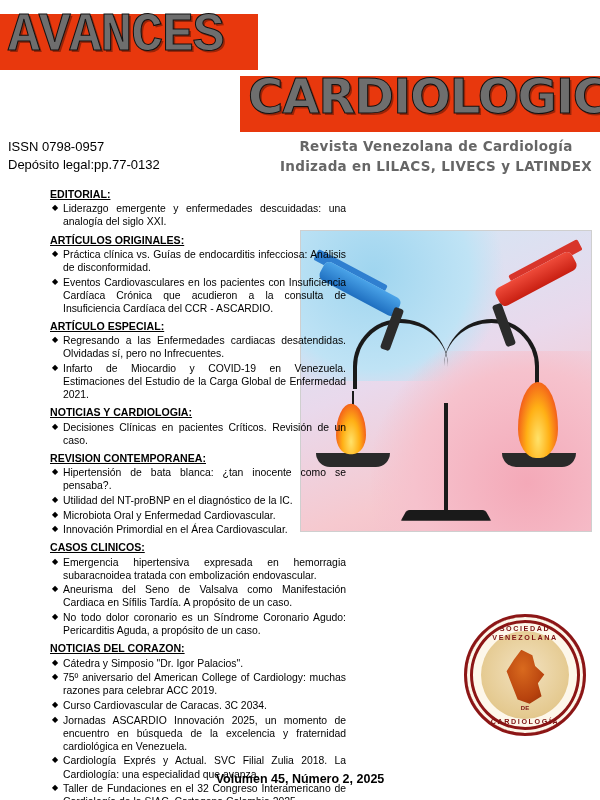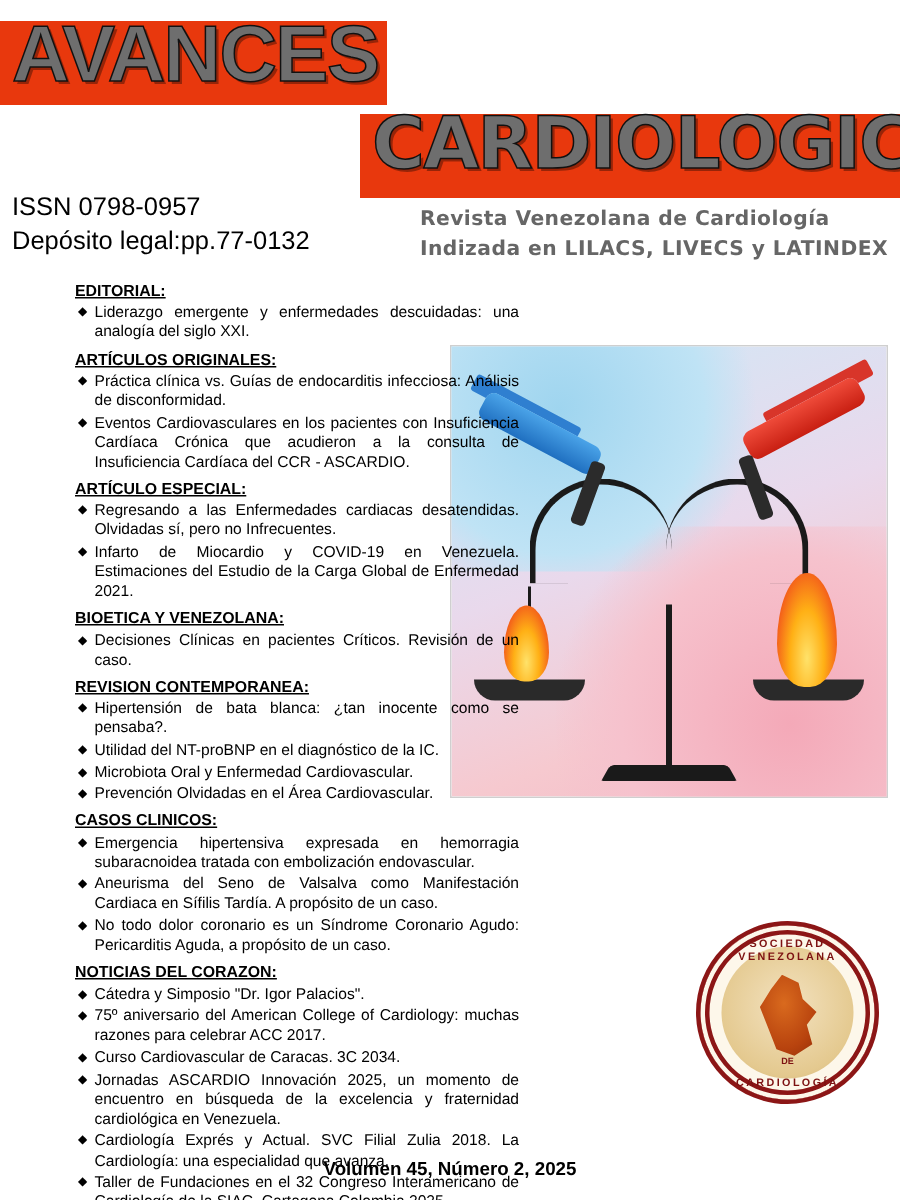--- a/index.html
+++ b/index.html
@@ -29,21 +29,21 @@
   }
   .redbar-bottom {
     position: absolute;
     left: 240px; top: 76px;
     width: 360px; height: 56px;
     background: #e8380d;
   }
   .title-avances {
     position: absolute;
     left: 8px; top: 10px;
-    font-family: Liberation Sans, sans-serif;
+    font-family: Liberation Mono, monospace;
     font-weight: bold;
     font-size: 53px;
     letter-spacing: -1px;
     color: #6e6e6e;
     -webkit-text-stroke: 1px #111;
     text-shadow: 2px 2px 0 rgba(0,0,0,0.35);
     line-height: 1;
   }
   .title-cardiologicos {
     position: absolute;
@@ -52,28 +52,28 @@
     font-weight: bold;
     font-size: 48px;
     letter-spacing: -1px;
     color: #6e6e6e;
     -webkit-text-stroke: 1px #111;
     text-shadow: 2px 2px 0 rgba(0,0,0,0.35);
     line-height: 1;
   }
   .issn-block {
     position: absolute;
-    left: 8px; top: 127px;
-    font-size: 17px;
+    left: 8px; top: 138px;
+    font-size: 13px;
     line-height: 1.35;
   }
   .subtitle-block {
     position: absolute;
     right: 8px; top: 136px;
-    text-align: left;
+    text-align: center;
     color: #666666;
     font-family: "DejaVu Sans", sans-serif;
     font-weight: bold;
     font-size: 13.5px;
     line-height: 1.5;
     letter-spacing: 0.3px;
   }
 
   
   .content {
@@ -359,44 +359,44 @@
       <li><span class="bullet">◆</span><span>Práctica clínica vs. Guías de endocarditis infecciosa: Análisis de disconformidad.</span></li>
       <li><span class="bullet">◆</span><span>Eventos Cardiovasculares en los pacientes con Insuficiencia Cardíaca Crónica que acudieron a la consulta de Insuficiencia Cardíaca del CCR - ASCARDIO.</span></li>
     </ul>
 
     <div class="sec-head">ARTÍCULO ESPECIAL:</div>
     <ul class="items">
       <li><span class="bullet">◆</span><span>Regresando a las Enfermedades cardiacas desatendidas. Olvidadas sí, pero no Infrecuentes.</span></li>
       <li><span class="bullet">◆</span><span>Infarto de Miocardio y COVID-19 en Venezuela. Estimaciones del Estudio de la Carga Global de Enfermedad 2021.</span></li>
     </ul>
 
-    <div class="sec-head">BIOETICA Y VENEZOLANA:</div>
+    <div class="sec-head">NOTICIAS Y CARDIOLOGIA:</div>
     <ul class="items">
       <li><span class="bullet">◆</span><span>Decisiones Clínicas en pacientes Críticos. Revisión de un caso.</span></li>
     </ul>
 
     <div class="sec-head">REVISION CONTEMPORANEA:</div>
     <ul class="items">
       <li><span class="bullet">◆</span><span>Hipertensión de bata blanca: ¿tan inocente como se pensaba?.</span></li>
       <li><span class="bullet">◆</span><span>Utilidad del NT-proBNP en el diagnóstico de la IC.</span></li>
       <li><span class="bullet">◆</span><span>Microbiota Oral y Enfermedad Cardiovascular.</span></li>
-      <li><span class="bullet">◆</span><span>Prevención Olvidadas en el Área Cardiovascular.</span></li>
+      <li><span class="bullet">◆</span><span>Innovación Primordial en el Área Cardiovascular.</span></li>
     </ul>
 
     <div class="sec-head">CASOS CLINICOS:</div>
     <ul class="items">
       <li><span class="bullet">◆</span><span>Emergencia hipertensiva expresada en hemorragia subaracnoidea tratada con embolización endovascular.</span></li>
       <li><span class="bullet">◆</span><span>Aneurisma del Seno de Valsalva como Manifestación Cardiaca en Sífilis Tardía. A propósito de un caso.</span></li>
       <li><span class="bullet">◆</span><span>No todo dolor coronario es un Síndrome Coronario Agudo: Pericarditis Aguda, a propósito de un caso.</span></li>
     </ul>
 
     <div class="sec-head">NOTICIAS DEL CORAZON:</div>
     <ul class="items">
       <li><span class="bullet">◆</span><span>Cátedra y Simposio "Dr. Igor Palacios".</span></li>
-      <li><span class="bullet">◆</span><span>75º aniversario del American College of Cardiology: muchas razones para celebrar ACC 2017.</span></li>
+      <li><span class="bullet">◆</span><span>75º aniversario del American College of Cardiology: muchas razones para celebrar ACC 2019.</span></li>
       <li><span class="bullet">◆</span><span>Curso Cardiovascular de Caracas. 3C 2034.</span></li>
       <li><span class="bullet">◆</span><span>Jornadas ASCARDIO Innovación 2025, un momento de encuentro en búsqueda de la excelencia y fraternidad cardiológica en Venezuela.</span></li>
       <li><span class="bullet">◆</span><span>Cardiología Exprés y Actual. SVC Filial Zulia 2018.  La Cardiología: una especialidad que avanza.</span></li>
       <li><span class="bullet">◆</span><span>Taller de Fundaciones en el 32 Congreso Interamericano de Cardiología de la SIAC. Cartagena Colombia 2025.</span></li>
 
     </ul>
   </div>
 
   <div class="seal">
     <div class="seal-inner">

